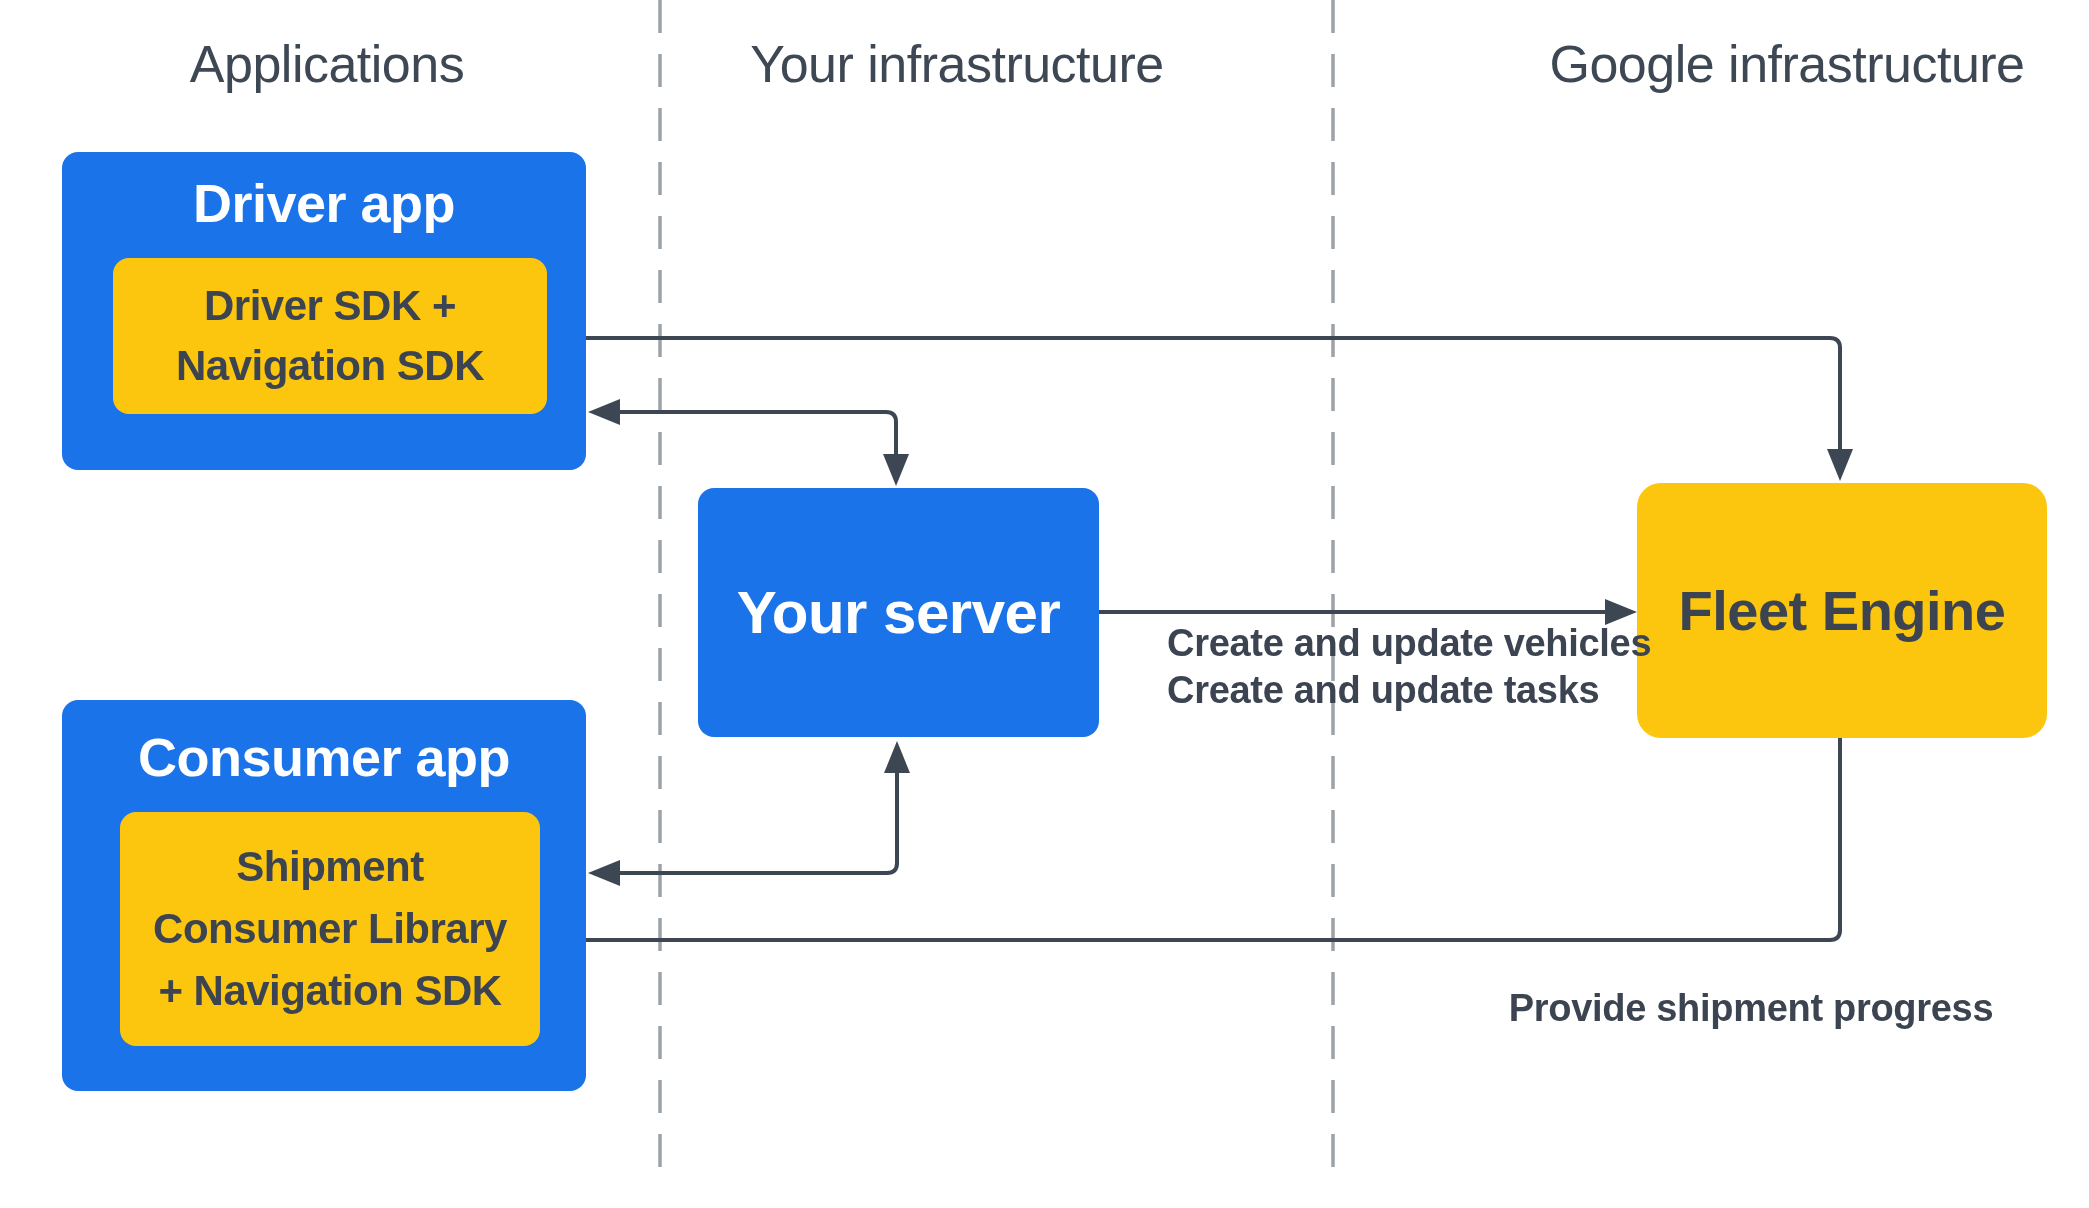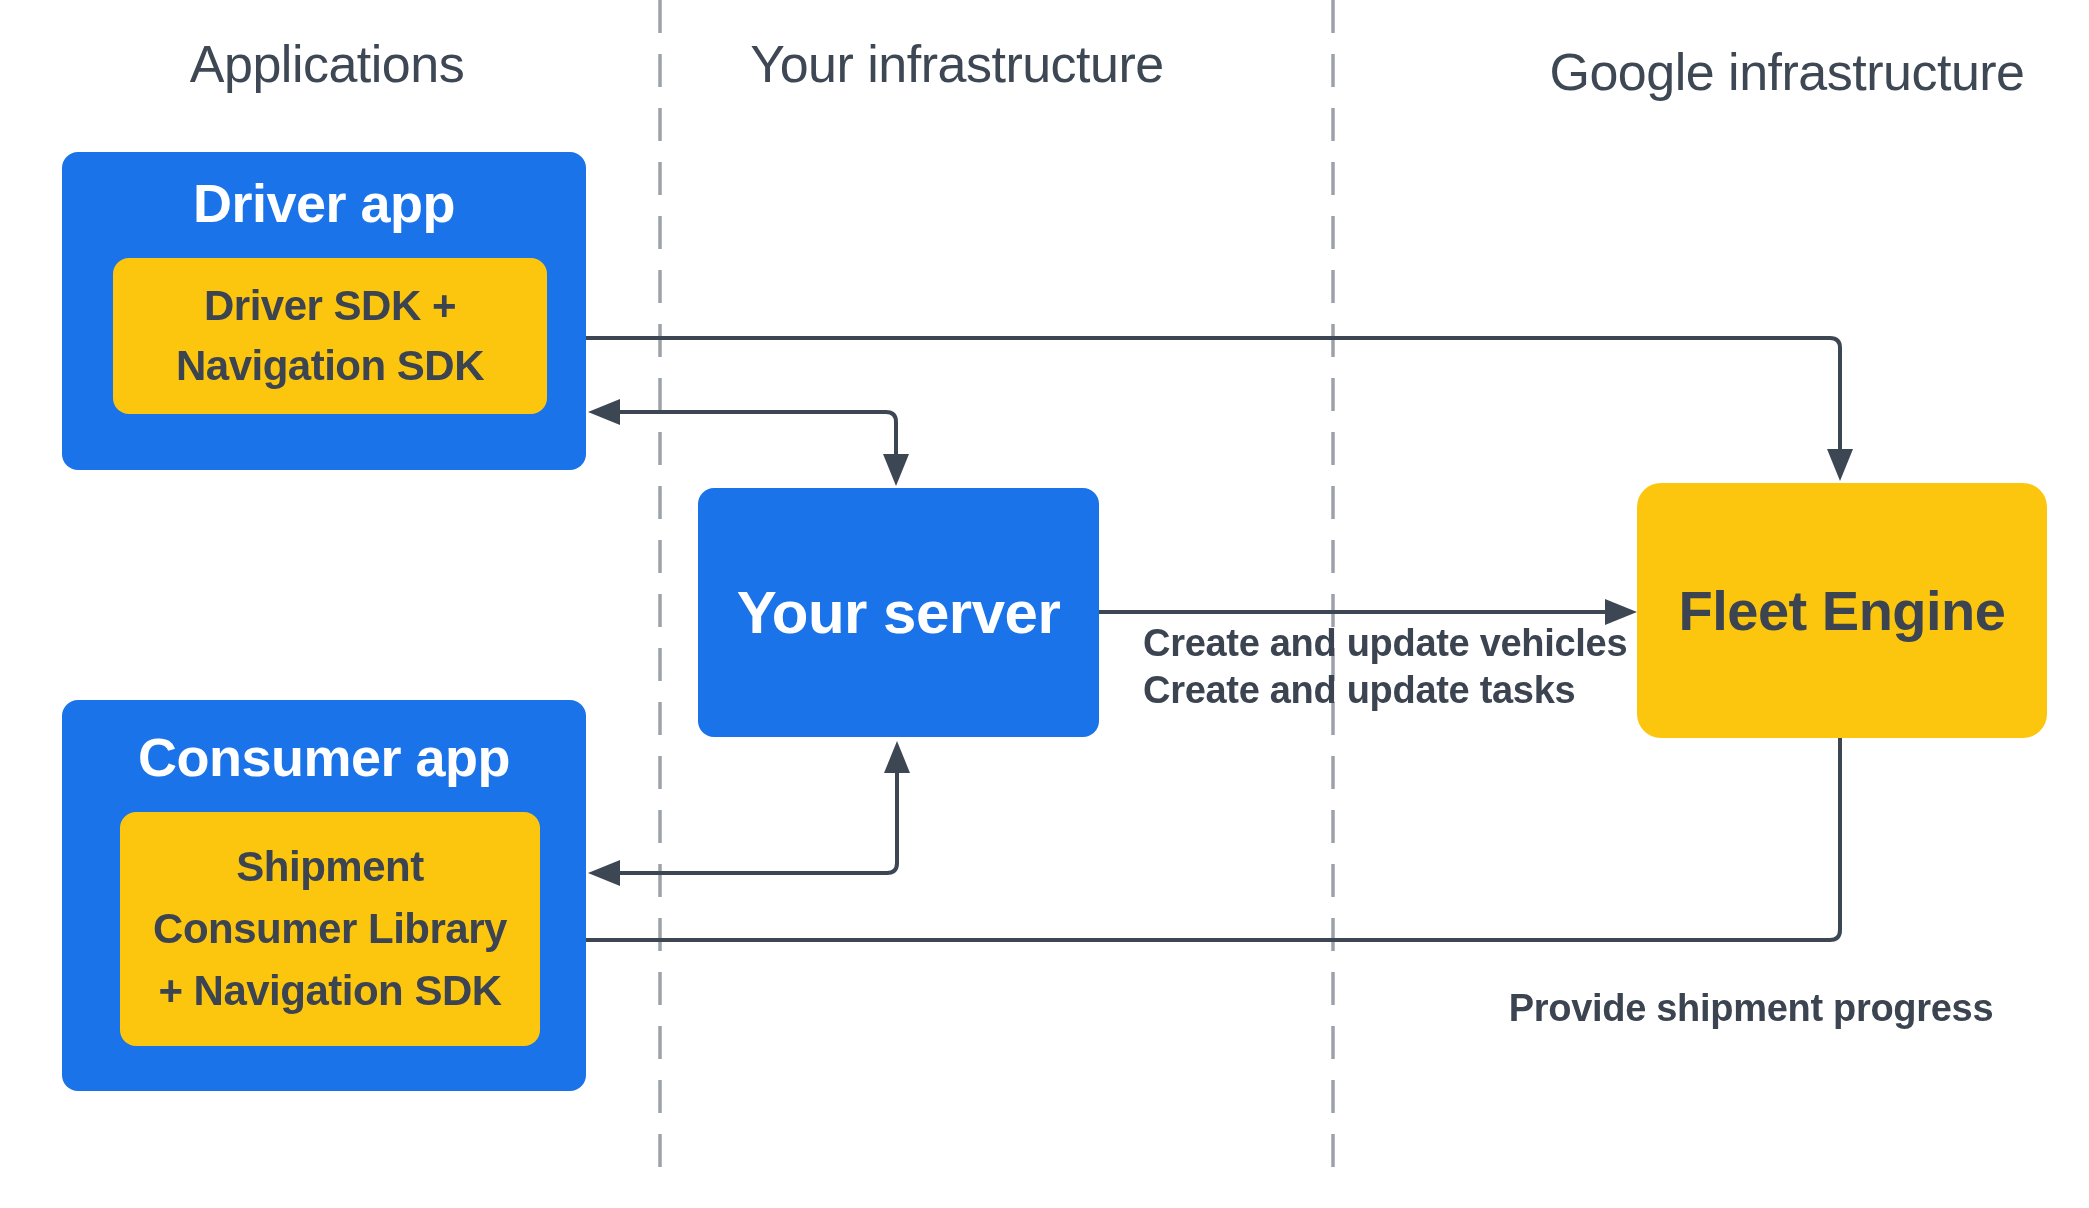--- a/index.html
+++ b/index.html
@@ -44,30 +44,30 @@
   }
   .server-title{color:#ffffff;font-size:60px;}
   .fleet-title{color:#3b4450;font-size:56px;}
   .edge-label{
     position:absolute;
     color:#3b4450;font-weight:700;
     font-size:38px;letter-spacing:-0.3px;
     white-space:nowrap;
   }
   .edge-label.centered{transform:translateX(-50%);}
-  .edge-label.two-line{line-height:47px;}
+  .edge-label.two-line{line-height:47px;margin-left:24px;}
 </style>
 </head>
 <body>
 
 <div class="canvas">
 
   <div class="col-header" style="left:327px;top:34px;">Applications</div>
   <div class="col-header" style="left:957px;top:34px;">Your infrastructure</div>
-  <div class="col-header" style="left:1787px;top:34px;margin-top:8px;">Google infrastructure</div>
+  <div class="col-header" style="left:1787px;top:34px;">Google infrastructure</div>
 
   <svg class="arrow-layer" viewBox="0 0 2089 1208">
 
     <line x1="660" y1="0" x2="660" y2="1168" stroke="#9ca2a9" stroke-width="3.5" stroke-dasharray="33 21"></line>
     <line x1="1333" y1="0" x2="1333" y2="1168" stroke="#9ca2a9" stroke-width="3.5" stroke-dasharray="33 21"></line>
 
     <g stroke="#3d4753" stroke-width="4" fill="none">
 
       <path d="M 579 338 H 1830 Q 1840 338 1840 348 V 451"></path>
 

